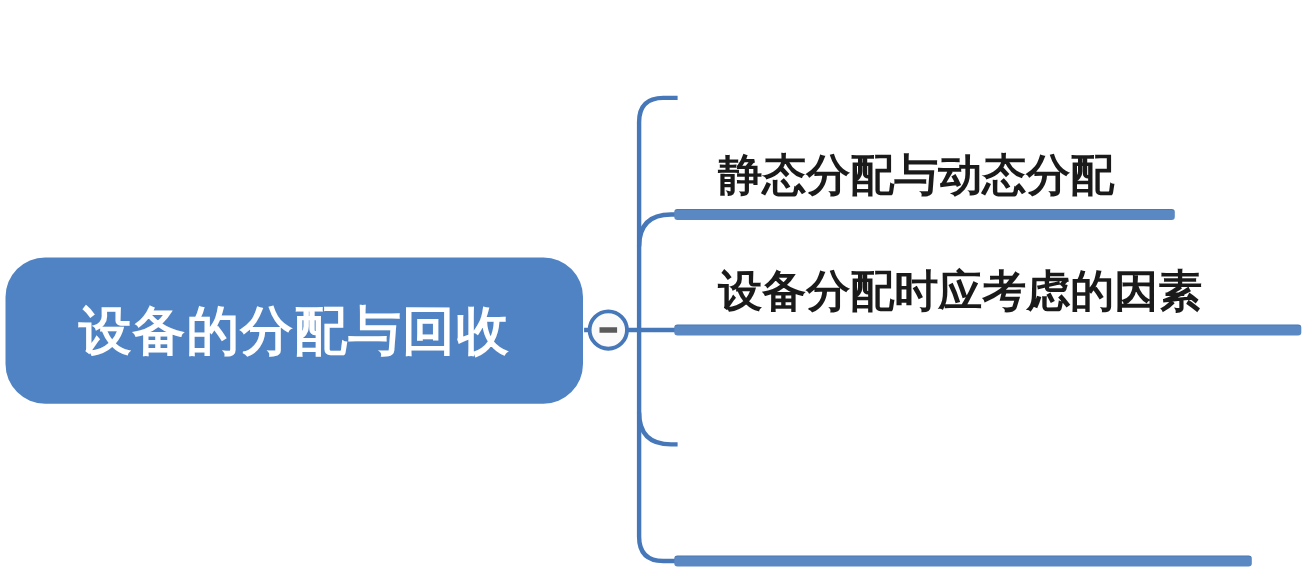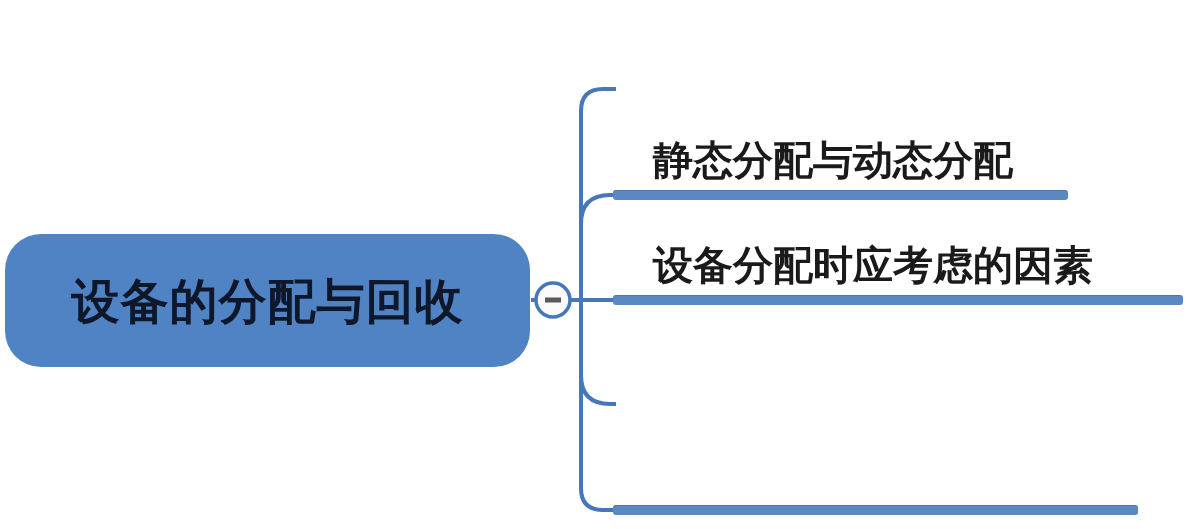--- a/index.html
+++ b/index.html
@@ -29,21 +29,21 @@
     width: 525px;
     height: 133px;
     background: #4f83c4;
     border-radius: 36px;
     display: flex;
     align-items: center;
     justify-content: center;
     cursor: default;
   }
   .root-label {
-    color: #0f172a;
+    color: #ffffff;
     font-size: 48px;
     font-weight: bold;
     letter-spacing: 1px;
     white-space: nowrap;
     line-height: 1;
     padding-top: 2px;
   }
   .branch {
     position: absolute;
     left: 613px;

